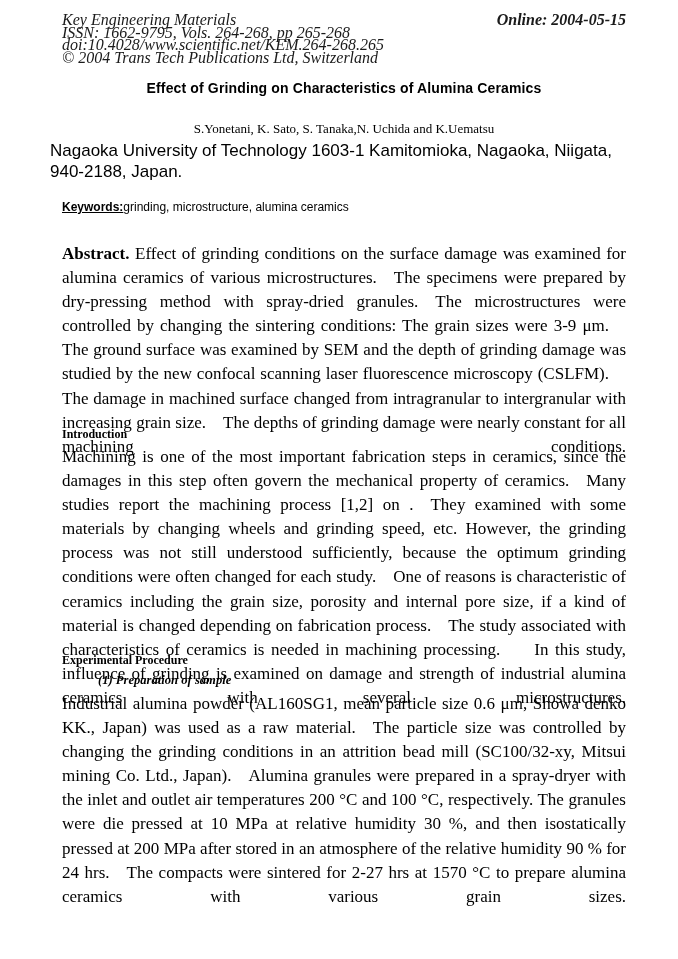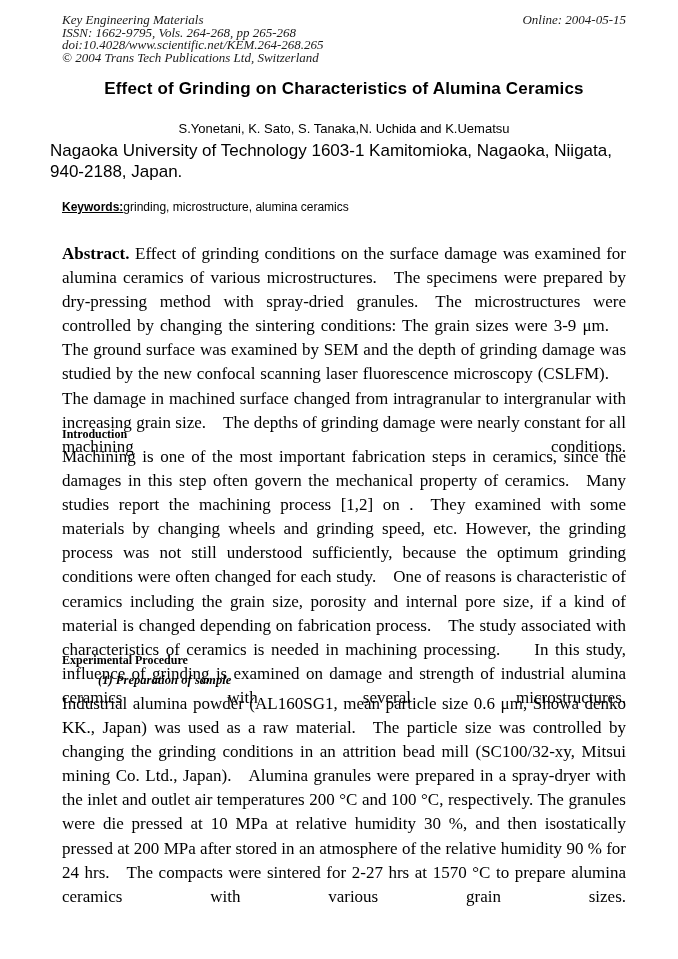--- a/index.html
+++ b/index.html
@@ -26,61 +26,62 @@
   }
 
   
   .journal-header {
     position: absolute;
     left: 62px;
     top: 14px;
     width: 564px;
     font-family: "Liberation Serif", "DejaVu Serif", serif;
     font-style: italic;
-    font-size: 13px;
+    font-size: 16px;
     line-height: 12.6px;
     color: #1a1a1a;
   }
   .journal-header .hdr-row {
     display: flex;
     justify-content: space-between;
     align-items: baseline;
   }
   .journal-header .hdr-left-first {
     white-space: nowrap;
   }
   .journal-header .hdr-online {
     white-space: nowrap;
+    font-weight: bold;
   }
   .journal-header .hdr-line {
     white-space: nowrap;
   }
 
   
   .paper-title {
     position: absolute;
     left: 62px;
     top: 80px;
     width: 564px;
     text-align: center;
     font-family: "Liberation Sans", "DejaVu Sans", sans-serif;
     font-weight: bold;
-    font-size: 17px;
+    font-size: 14px;
     line-height: 17px;
     letter-spacing: 0.01em;
   }
 
   
   .authors {
     position: absolute;
     left: 62px;
     top: 120px;
     width: 564px;
     text-align: center;
-    font-family: Liberation Sans, sans-serif;
+    font-family: Liberation Serif, serif;
     font-size: 13px;
     line-height: 18px;
   }
   .affiliation {
     position: absolute;
     left: 50px;
     top: 140px;
     width: 588px;
     text-align: left;
     font-family: "Liberation Sans", "DejaVu Sans", sans-serif;

